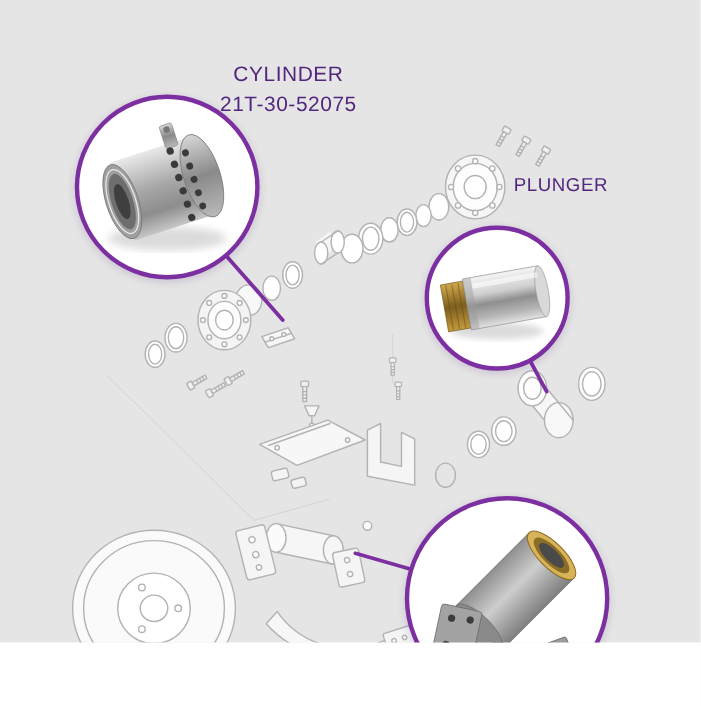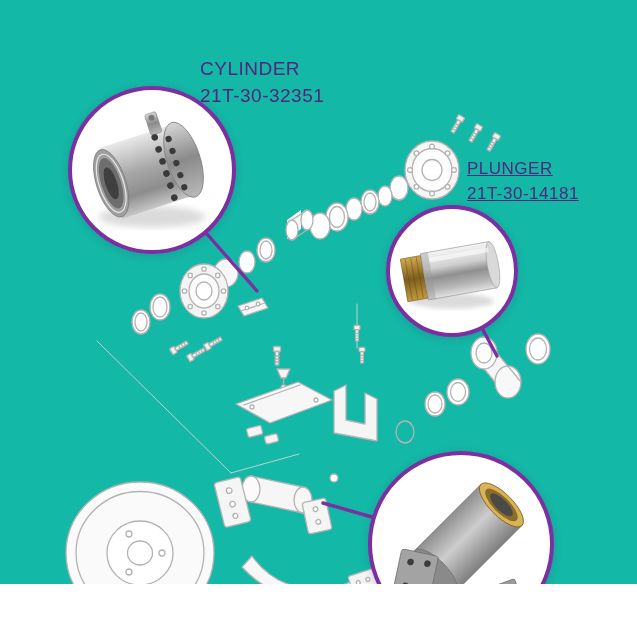--- a/index.html
+++ b/index.html
@@ -1,27 +1,27 @@
 <!DOCTYPE html>
 <html><head>
 <meta charset="utf-8">
 <style>
   * { margin:0; padding:0; box-sizing:border-box; }
   html,body { width:637px; height:642px; background:#ffffff;
               font-family:"Liberation Sans", sans-serif; }
-  .stage { position:relative; width:637px; height:584px; background:#14b8a6; overflow:hidden; }
+  .stage { position:relative; width:637px; height:584px; background:#e5e5e5; overflow:hidden;text-align:center; }
   .layer { position:absolute; left:0; top:0; width:637px; height:642px; }
   .callout-circle { position:absolute; border-radius:50%; border:4px solid #7c2fa0;
                     background:#ffffff; overflow:hidden;
                     box-shadow:0 2px 8px rgba(70,20,110,0.18); }
   .callout-circle svg { width:100%; height:100%; display:block; }
   .callout-text { position:absolute; color:#53267d; font-weight:500; letter-spacing:0.5px; }
   .callout-text div { white-space:nowrap; }
   .txt-lg { font-size:19px; line-height:27px; }
-  .txt-md { font-size:17px; line-height:25px;text-decoration:underline; }
+  .txt-md { font-size:17px; line-height:25px; }
 </style>
 </head>
 <body>
 
 <div class="stage">
 
   <svg class="layer" viewBox="0 0 637 642" aria-hidden="true">
     <defs>
       <g id="boltdef">
         <rect x="-3.5" y="-5.5" width="7" height="5" rx="1"></rect>
@@ -289,24 +289,23 @@
       <g transform="translate(138,152) rotate(-20)">
         <rect x="-20" y="-14" width="40" height="28" rx="2" fill="#9b9b9b" stroke="#6e6e6e" stroke-width="0.8"></rect>
         <circle cx="-9" cy="0" r="3.2" fill="#3c3c3c"></circle>
           <circle cx="9" cy="2" r="3.2" fill="#3c3c3c"></circle>
       </g>
     </svg>
   </div>
 
   <div class="callout-text txt-lg" style="left:200px; top:55px;">
     <div>CYLINDER</div>
-    <div>21T-30-32351</div>
+    <div>21T-30-52075</div>
   </div>
 
   <div class="callout-text txt-md" style="left:467px; top:156px;">
     <div>PLUNGER</div>
-    <div>21T-30-14181</div>
   </div>
 
   <div class="callout-text txt-md" style="left:500px; top:398px;">
   </div>
 
 </div>
 
 </body></html>

